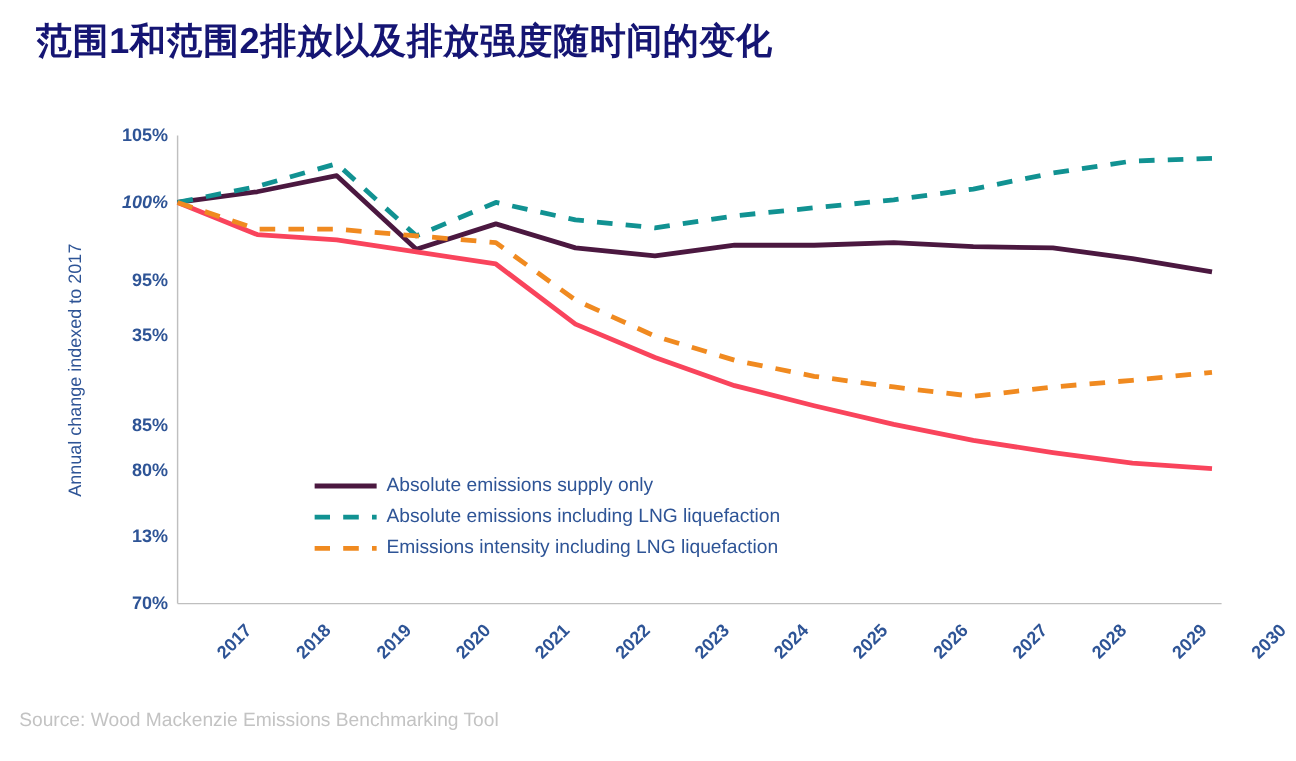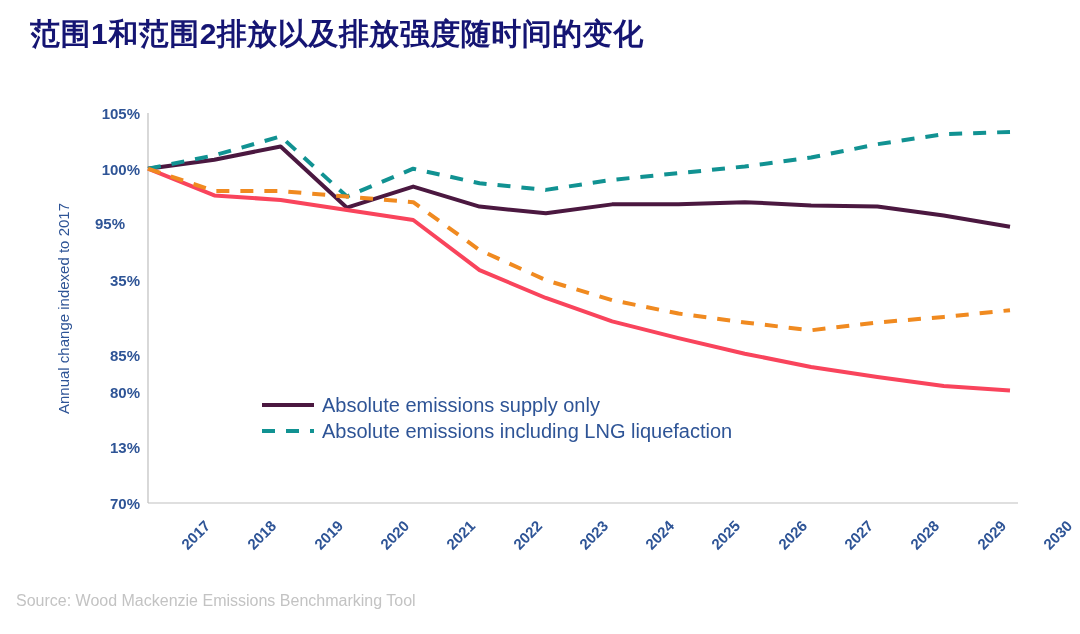--- a/index.html
+++ b/index.html
@@ -98,43 +98,43 @@
   }
   .legend-swatch {
     width: 52px;
     height: 14px;
     margin-right: 8px;
     flex: 0 0 52px;
     position: relative;
   }
   .legend-swatch svg { display: block; }
   .legend-label {
-    font-size: 20px;
+    font-size: 16px;
     color: #2E5496;
     white-space: nowrap;
   }
   #plot-svg {
     position: absolute;
     left: 0;
     top: 0;
   }
 </style>
 </head>
 <body>
 
 <div id="chart-root">
 
   <div class="chart-title">范围1和范围2排放以及排放强度随时间的变化</div>
 
   <div class="ylabel">Annual change indexed to 2017</div>
 
   <div id="ytick-wrap">
       <div class="ytick" style="top: 113px;">105%</div>
-      <div class="ytick" style="top: 168.714px;">100%</div>
-      <div class="ytick" style="top: 223px; text-align: center;">95%</div>
+      <div class="ytick" style="top: 168.714px; font-style: italic;">100%</div>
+      <div class="ytick" style="top: 234px;">95%</div>
       <div class="ytick" style="top: 280.143px;">35%</div>
       <div class="ytick" style="top: 355px;">85%</div>
       <div class="ytick" style="top: 391.571px;">80%</div>
       <div class="ytick" style="top: 447.286px;">13%</div>
       <div class="ytick" style="top: 503px;">70%</div>
     </div>
   <div id="xtick-wrap">
       <div class="xtick" style="left: 168px; top: 517px;">2017</div>
       <div class="xtick" style="left: 234.308px; top: 517px;">2018</div>
       <div class="xtick" style="left: 300.615px; top: 517px;">2019</div>
@@ -174,17 +174,25 @@
         <span class="legend-label">Absolute emissions supply only</span>
       </div>
       <div class="legend-row">
         <span class="legend-swatch">
           <svg width="52" height="14">
             <line x1="0" y1="7" x2="52" y2="7" stroke="#119292" stroke-width="4" stroke-dasharray="13,11"></line>
           </svg>
         </span>
         <span class="legend-label">Absolute emissions including LNG liquefaction</span>
       </div>
+      <div class="legend-row">
+        <span class="legend-swatch">
+          <svg width="52" height="14">
+            <line x1="0" y1="7" x2="52" y2="7" stroke="#F08A20" stroke-width="4" stroke-dasharray="13,11"></line>
+          </svg>
+        </span>
+        <span class="legend-label">Emissions intensity including LNG liquefaction</span>
+      </div>
     </div>
 
   <div class="source">Source: Wood Mackenzie Emissions Benchmarking Tool</div>
 
 </div>
 
 </body></html>

